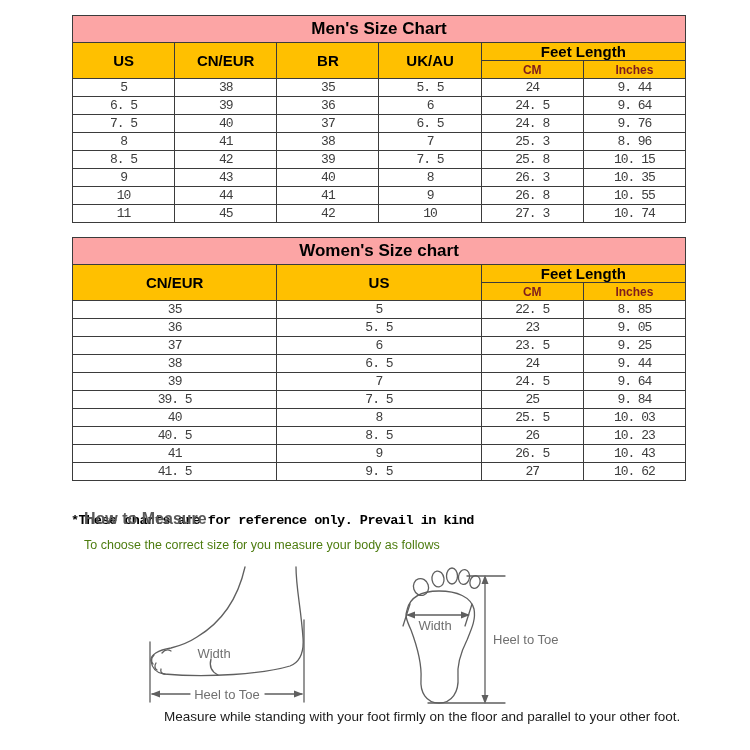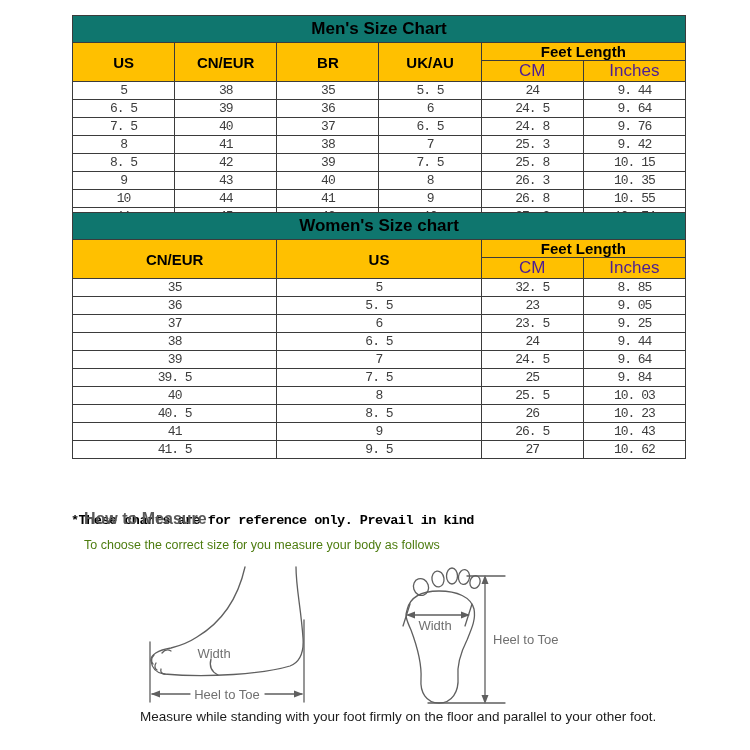--- a/index.html
+++ b/index.html
@@ -9,37 +9,37 @@
   }
   .size-table{
     position:absolute;border-collapse:collapse;table-layout:fixed;
     width:614px;background:#fff;
   }
   .size-table td,.size-table th{
     border:1px solid #3b3b3b;text-align:center;vertical-align:middle;
     padding:0;overflow:hidden;white-space:nowrap;
   }
   .size-table .title-cell{
-    height:26px;background:#0f766e;color:#000;
+    height:26px;background:#fca5a5;color:#000;
     font-family:"Liberation Sans",sans-serif;font-weight:bold;font-size:17px;
   }
   .size-table th{
     background:#FFC000;color:#000;
     font-family:"Liberation Sans",sans-serif;font-weight:bold;font-size:15px;
   }
   .size-table th.sub{
-    height:17px;font-weight:normal;font-size:17px;color:#4c1d95;
+    height:17px;font-weight:bold;font-size:12px;color:#7f1d1d;
   }
   .size-table th.feet{height:17px;margin-top:16px;}
   .size-table tbody td{
     height:17px;font-family:"Liberation Mono",monospace;
     font-size:13px;color:#3d3d3d;letter-spacing:-1px;
   }
   #mens-table{left:72px;top:15px;}
-  #womens-table{left:72px;top:212px;}
+  #womens-table{left:72px;top:237px;}
   .notes{
     position:absolute;left:71px;top:471px;
     font-family:"Liberation Mono",monospace;font-weight:bold;
     font-size:13.5px;line-height:20px;color:#000;letter-spacing:-0.5px;white-space:pre;
   }
   .howto-heading{
     position:absolute;left:84px;top:510px;
     font-size:16px;color:#595959;font-weight:bold;
   }
   .howto-sub{
@@ -50,21 +50,21 @@
   #side-foot{left:138px;top:560px;}
   #sole-foot{left:393px;top:558px;}
   .diagram path,.diagram line,.diagram ellipse{
     fill:none;stroke:#5f5f5f;stroke-width:1.3;stroke-linecap:round;
   }
   .diagram .arrow{fill:#5f5f5f;stroke:none;}
   .diagram text{
     fill:#707070;font-family:"Liberation Sans",sans-serif;font-size:13px;stroke:none;
   }
   .caption{
-    position:absolute;left:140px;top:709px;
+    position:absolute;left:164px;top:709px;
     font-size:13.5px;color:#1c1c1c;
   }
 </style>
 </head>
 <body>
 
 <table class="size-table" id="mens-table">
   <colgroup>
     <col style="width:16.66%">
       <col style="width:16.67%">
@@ -113,21 +113,21 @@
         <td>6. 5</td>
         <td>24. 8</td>
         <td>9. 76</td>
       </tr>
       <tr>
         <td>8</td>
         <td>41</td>
         <td>38</td>
         <td>7</td>
         <td>25. 3</td>
-        <td>9. 42</td>
+        <td>8. 96</td>
       </tr>
       <tr>
         <td>8. 5</td>
         <td>42</td>
         <td>39</td>
         <td>7. 5</td>
         <td>25. 8</td>
         <td>10. 15</td>
       </tr>
       <tr>
@@ -175,21 +175,21 @@
     </tr>
     <tr>
       <th class="sub">CM</th>
       <th class="sub">Inches</th>
     </tr>
   </thead>
   <tbody>
       <tr>
         <td>35</td>
         <td>5</td>
-        <td>32. 5</td>
+        <td>22. 5</td>
         <td>8. 85</td>
       </tr>
       <tr>
         <td>36</td>
         <td>5. 5</td>
         <td>23</td>
         <td>9. 05</td>
       </tr>
       <tr>
         <td>37</td>

